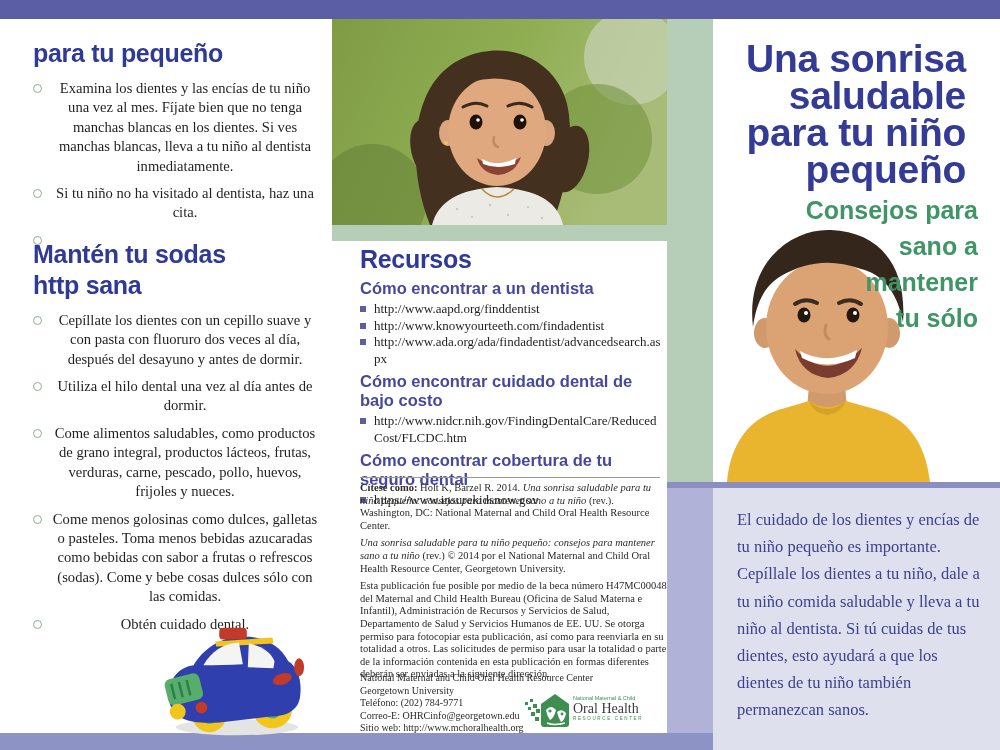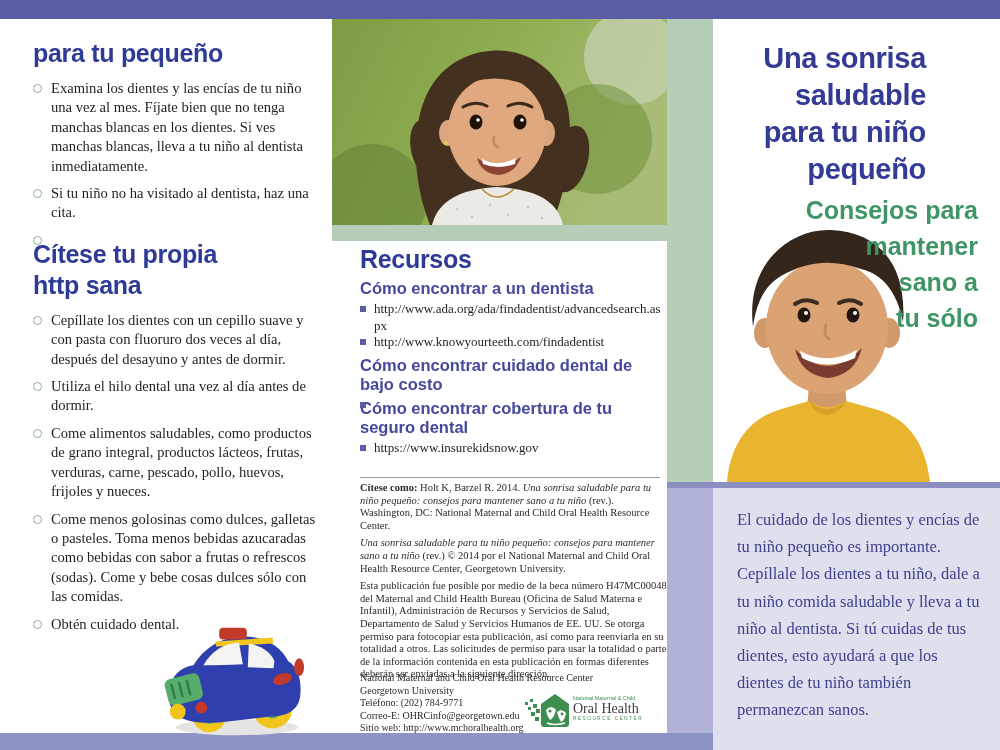--- a/index.html
+++ b/index.html
@@ -13,21 +13,21 @@
   .lav-strip{left:667px;top:488px;width:46px;height:245px;background:#b0b2d8;}
   .purple-rule{left:667px;top:482px;width:333px;height:6px;background:#8c8ec1;}
   .bottom-band{left:0;top:733px;width:713px;height:17px;background:#8e93c6;}
   .lav-box{left:713px;top:488px;width:287px;height:262px;background:#dfe0ee;}
   
   .left-col{left:33px;top:38px;width:286px;}
   .h-blue{font-family:"Liberation Sans",sans-serif;font-weight:bold;color:#2e3a96;
           font-size:25px;line-height:31px;letter-spacing:-0.3px;}
   .blist{list-style:none;margin:10px 0 0 0;padding:0;}
   .blist li{position:relative;padding-left:18px;margin-bottom:8px;
-            font-size:14.6px;line-height:19.4px;}
+            font-size:14.6px;line-height:19.4px;text-align:center;}
   .ring{position:absolute;left:0;top:5px;width:7px;height:7px;border:1.6px solid #8fae91;
         border-radius:50%;background:transparent;}
   .mt16{margin-top:16px;}
   
   .girl{left:332px;top:19px;width:335px;height:206px;}
   .res-col{left:360px;top:246px;width:304px;}
   .res-h{font-family:"Liberation Sans",sans-serif;font-weight:bold;color:#2e3a96;
          font-size:25px;line-height:27px;margin-bottom:6px;letter-spacing:-0.3px;}
   .grp-t{font-family:"Liberation Sans",sans-serif;font-weight:bold;color:#45489c;
          font-size:16.5px;line-height:19px;margin:5px 0 3px 0;}
@@ -40,23 +40,23 @@
   .cite-col p{margin:0 0 5px 0;}
   .addr-col{left:360px;top:672px;width:300px;font-size:10px;line-height:12.6px;color:#2a2a28;}
   .logo-box{left:524px;top:688px;width:150px;height:42px;display:flex;align-items:center;}
   .logo-text{margin-left:1px;line-height:1;}
   .logo-top{font-family:"Liberation Sans",sans-serif;font-size:5.5px;color:#3e8e4f;}
   .logo-main{font-size:14px;color:#3c3c3c;font-family:"Liberation Serif",serif;margin:1px 0;}
   .logo-bottom{font-family:"Liberation Sans",sans-serif;font-size:4.6px;color:#3e8e4f;
                letter-spacing:1.6px;}
   
   .boy{left:713px;top:215px;width:287px;height:267px;}
-  .r-title{left:673px;top:40px;width:253px;text-align:right;
+  .r-title{left:713px;top:40px;width:253px;text-align:right;
            font-family:"Liberation Sans",sans-serif;font-weight:bold;color:#333b96;
-           font-size:29px;line-height:37px;letter-spacing:-0.3px;}
+           font-size:39px;line-height:37px;letter-spacing:-0.3px;}
   .r-sub{left:713px;top:192px;width:253px;text-align:right;
          font-family:"Liberation Sans",sans-serif;font-weight:bold;color:#3f9566;
          font-size:25px;line-height:36px;padding-left:12px;}
   .box-text{left:737px;top:506px;width:246px;font-size:16.5px;line-height:27.2px;
             color:#3e408e;}
   .car{left:160px;top:618px;width:148px;height:122px;}
   i.it{font-style:italic;}
   b.bd{font-weight:bold;}
 </style>
 </head>
@@ -80,21 +80,21 @@
       <span>Examina los dientes y las encías de tu niño una vez al mes. Fíjate bien que no tenga manchas blancas en los dientes. Si ves manchas blancas, lleva a tu niño al dentista inmediatamente.</span></li>
     <li>
       <span class="ring"></span>
       <span>Si tu niño no ha visitado al dentista, haz una cita.</span></li>
     <li>
       <span class="ring"></span>
       </li>
   </ul>
 
   <div class="h-blue mt16">
-    <div>Cítese tu propia</div>
+    <div>Mantén tu sodas</div>
     <div>http sana</div>
   </div>
   <ul class="blist">
     <li>
       <span class="ring"></span>
       <span>Cepíllate los dientes con un cepillo suave y con pasta con fluoruro dos veces al día, después del desayuno y antes de dormir.</span></li>
     <li>
       <span class="ring"></span>
       <span>Utiliza el hilo dental una vez al día antes de dormir.</span></li>
     <li>
@@ -175,31 +175,34 @@
   </g>
 </svg>
 
 <div class="abs res-col">
   <div class="res-h">Recursos</div>
 
   <div class="grp-t">Cómo encontrar a un dentista</div>
   <ul class="llist">
     <li>
       <span class="sq"></span>
+      <span>http://www.aapd.org/finddentist</span></li>
+    <li>
+      <span class="sq"></span>
+      <span>http://www.knowyourteeth.com/findadentist</span></li>
+    <li>
+      <span class="sq"></span>
       <span>http://www.ada.org/ada/findadentist/advancedsearch.aspx</span></li>
-    <li>
-      <span class="sq"></span>
-      <span>http://www.knowyourteeth.com/findadentist</span></li>
   </ul>
 
   <div class="grp-t">Cómo encontrar cuidado dental de bajo costo</div>
   <ul class="llist">
     <li>
       <span class="sq"></span>
-      </li>
+      <span>http://www.nidcr.nih.gov/FindingDentalCare/ReducedCost/FLCDC.htm</span></li>
   </ul>
 
   <div class="grp-t">Cómo encontrar cobertura de tu seguro dental</div>
   <ul class="llist">
     <li>
       <span class="sq"></span>
       <span>https://www.insurekidsnow.gov</span></li>
   </ul>
 </div>
 
@@ -267,18 +270,18 @@
 
 <div class="abs r-title">
   <div>Una sonrisa</div>
   <div>saludable</div>
   <div>para tu niño</div>
   <div>pequeño</div>
 </div>
 
 <div class="abs r-sub">
   <div>Consejos para</div>
+  <div>sano a</div>
   <div>mantener</div>
-  <div>sano a</div>
   <div>tu sólo</div>
 </div>
 
 <div class="abs box-text">El cuidado de los dientes y encías de tu niño pequeño es importante. Cepíllale los dientes a tu niño, dale a tu niño comida saludable y lleva a tu niño al dentista. Si tú cuidas de tus dientes, esto ayudará a que los dientes de tu niño también permanezcan sanos.</div>
 
 </body></html>

